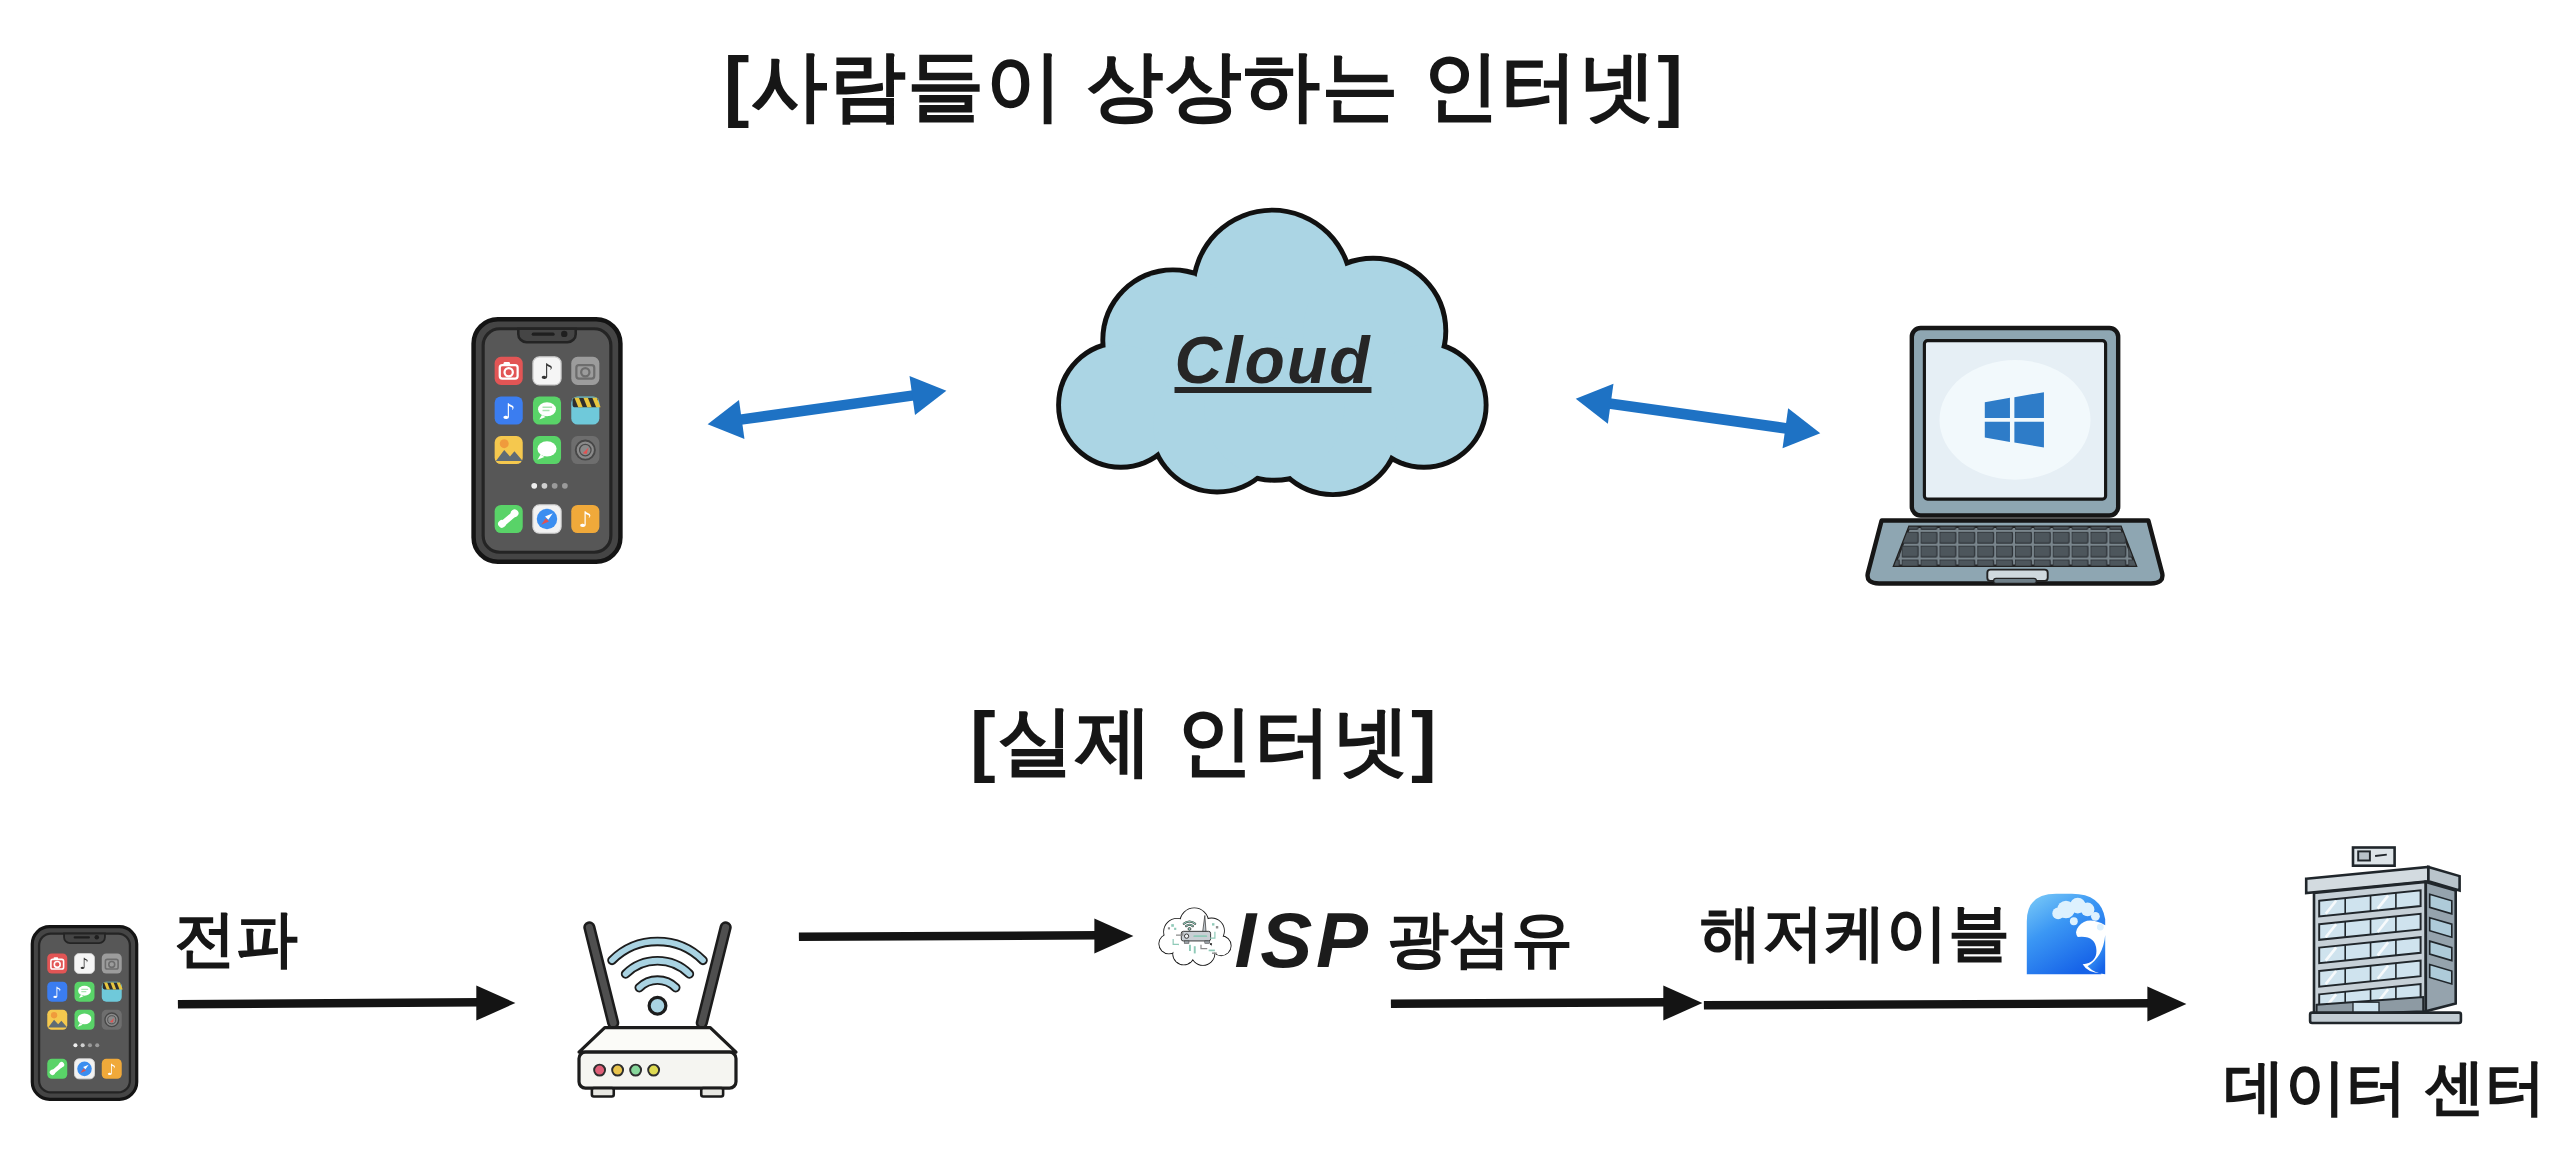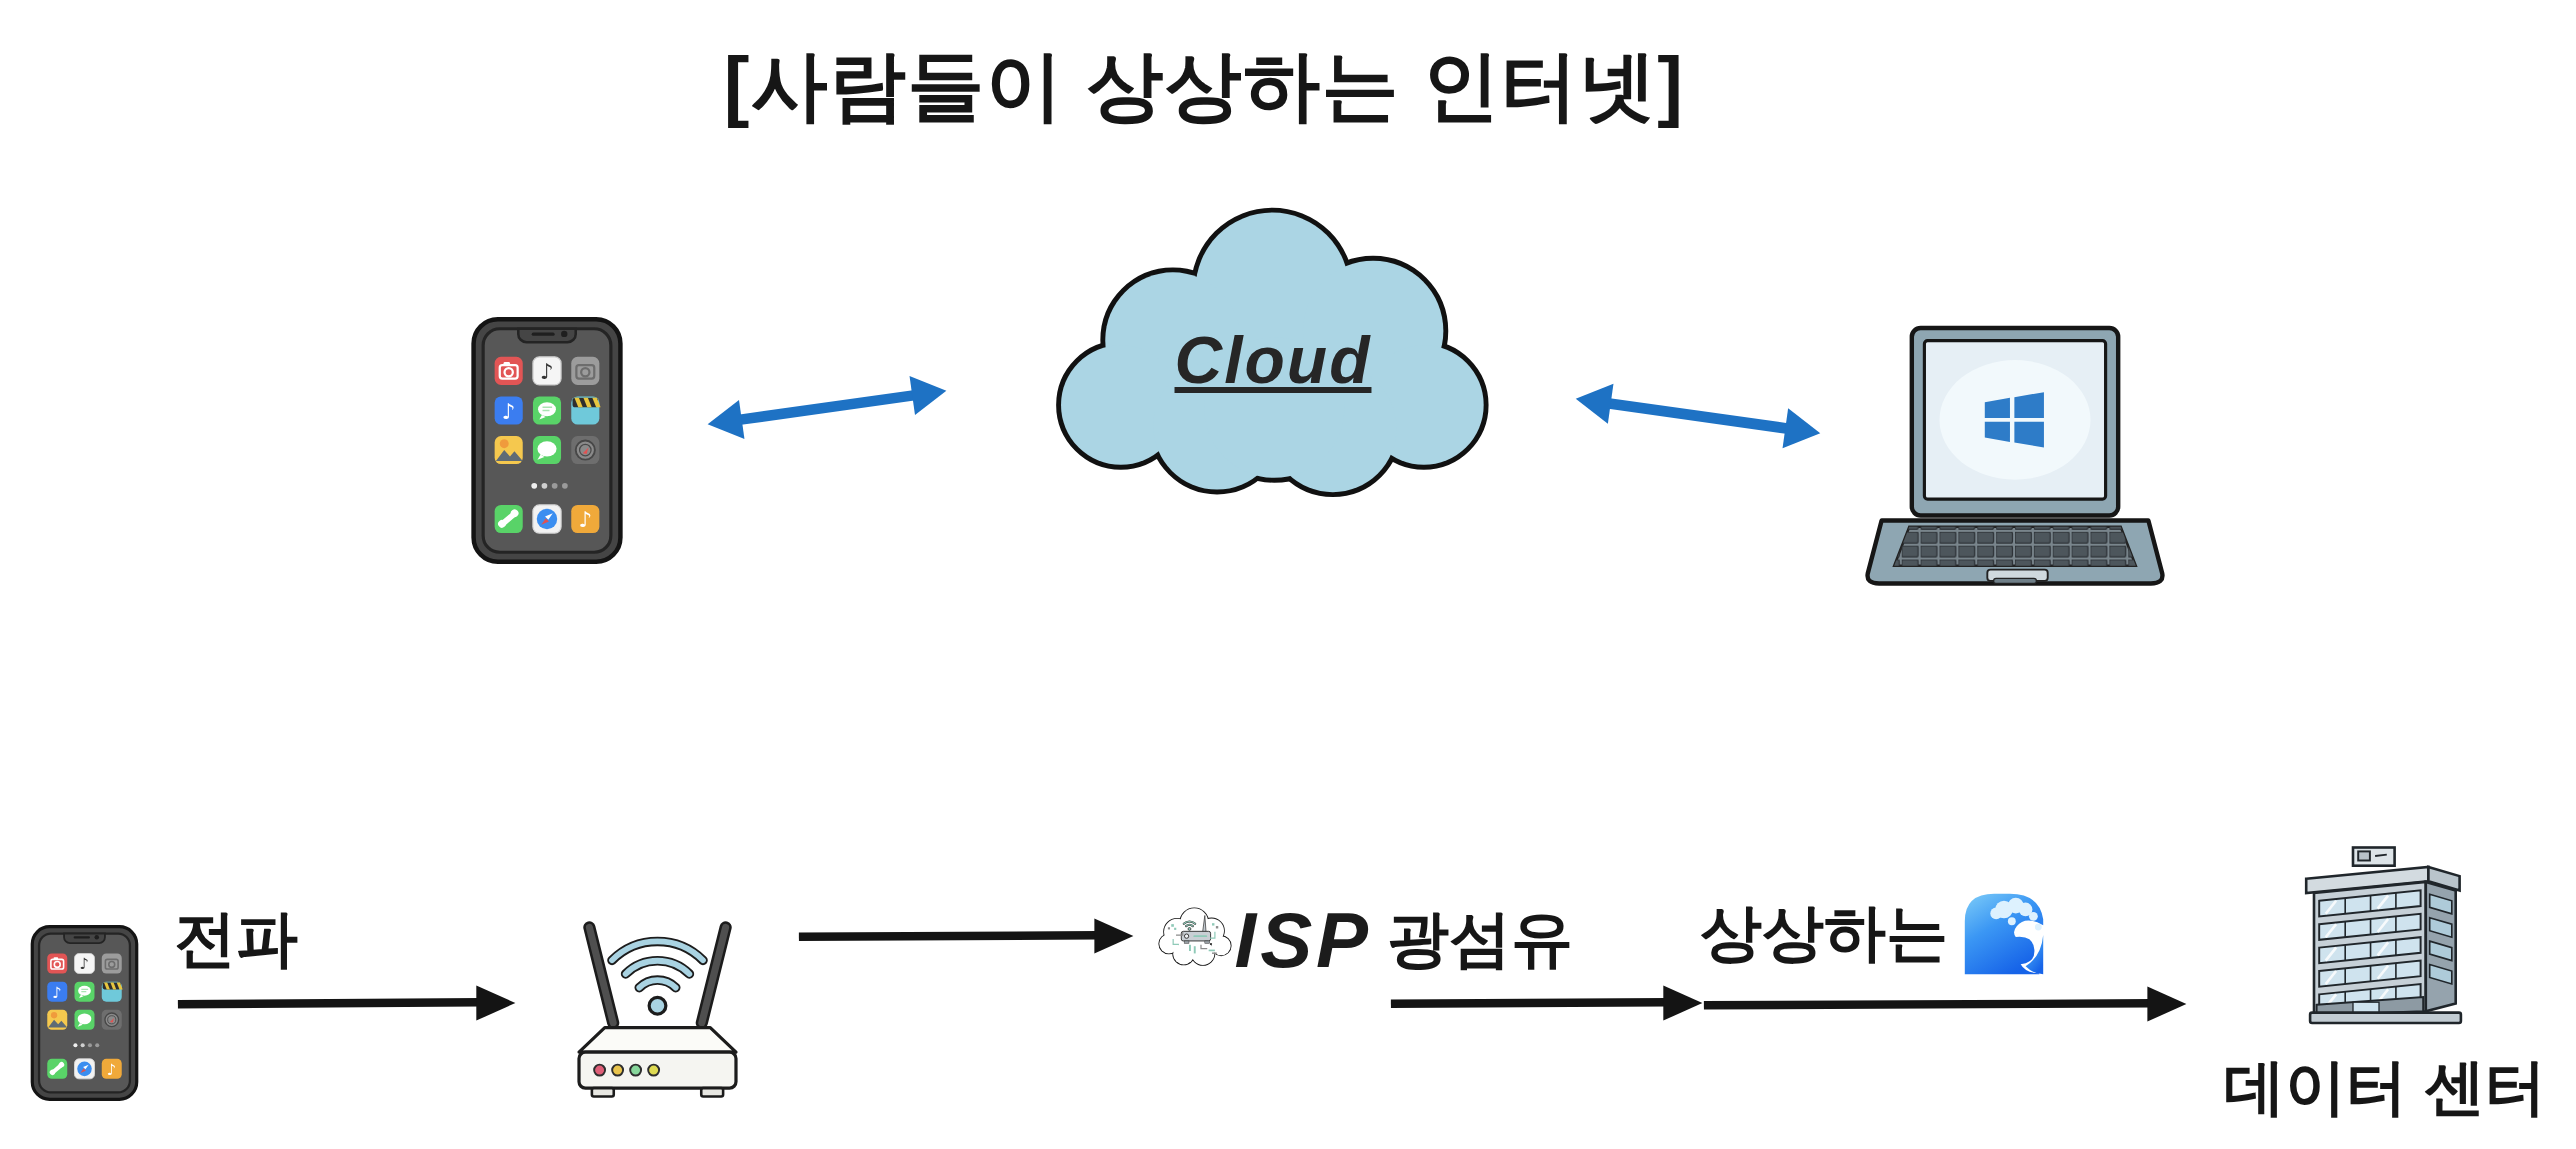--- a/index.html
+++ b/index.html
@@ -195,20 +195,21 @@
       <polygon points="192,155 232,155 232,187 192,180"></polygon>
       <polygon points="239,155 286,155 286,196 239,188"></polygon>
     </g>
     <path d="M28 312 L452 312 L474 396 Q477 412 456 412 L24 412 Q3 412 6 396 Z" fill="#8ea6b2" stroke="#161616" stroke-width="7" stroke-linejoin="round"></path>
     <path d="M72 322 L408 322 L432 384 L48 384 Z" fill="#79858c" stroke="#222222" stroke-width="4"></path>
     <path d="M72 322 L408 322 L432 384 L48 384 Z" fill="url(#keys)"></path>
     <rect x="196" y="390" width="96" height="18" rx="5" fill="#cfd9de" stroke="#222222" stroke-width="3"></rect>
     <rect x="206" y="404" width="68" height="8" rx="4" fill="#6f7f88" stroke="#222222" stroke-width="2"></rect>
   </svg>
 
+  <div class="title" id="title2">[실제 인터넷]</div>
 
   <svg id="phone-bottom" class="abs" viewBox="0 0 240 390">
     <use href="#sym-phone"></use>
   </svg>
 
   <div class="link" id="link1">
     <div class="link-label">전파</div>
     <svg class="barrow" width="344" height="42" viewBox="0 0 528 64">
       <line x1="6" y1="34" x2="470" y2="31" stroke="#141414" stroke-width="13"></line>
       <polygon points="464,5 524,32 464,59" fill="#141414"></polygon>
@@ -309,21 +310,21 @@
   <div class="link" id="link3">
     <div class="link-label">광섬유</div>
     <svg class="barrow" width="318" height="42" viewBox="0 0 488 64">
       <line x1="6" y1="33" x2="430" y2="31" stroke="#141414" stroke-width="13"></line>
       <polygon points="424,5 484,32 424,59" fill="#141414"></polygon>
     </svg>
   </div>
 
   <div class="link" id="link4">
     <div class="link-label">
-      <span>상상하는</span>
+      <span>해저케이블</span>
       <svg class="wave" viewBox="0 0 100 100">
         <defs>
           <linearGradient id="wg" x1="0" y1="0" x2="0.6" y2="1">
             <stop offset="0" stop-color="#7ecdf8"></stop>
             <stop offset="0.45" stop-color="#3b97f4"></stop>
             <stop offset="1" stop-color="#1663e8"></stop>
           </linearGradient>
         </defs>
         <path d="M10 92 V38 Q10 10 40 10 H56 Q86 10 90 36 L90 42 Q72 32 63 43 Q58 49 62 54 Q80 52 81 67 Q82 80 67 82 Q72 91 86 91 L86 92 Z" fill="url(#wg)"></path>
         <path d="M90 52 Q88 74 72 84 Q80 92 90 92 Z" fill="url(#wg)"></path>

